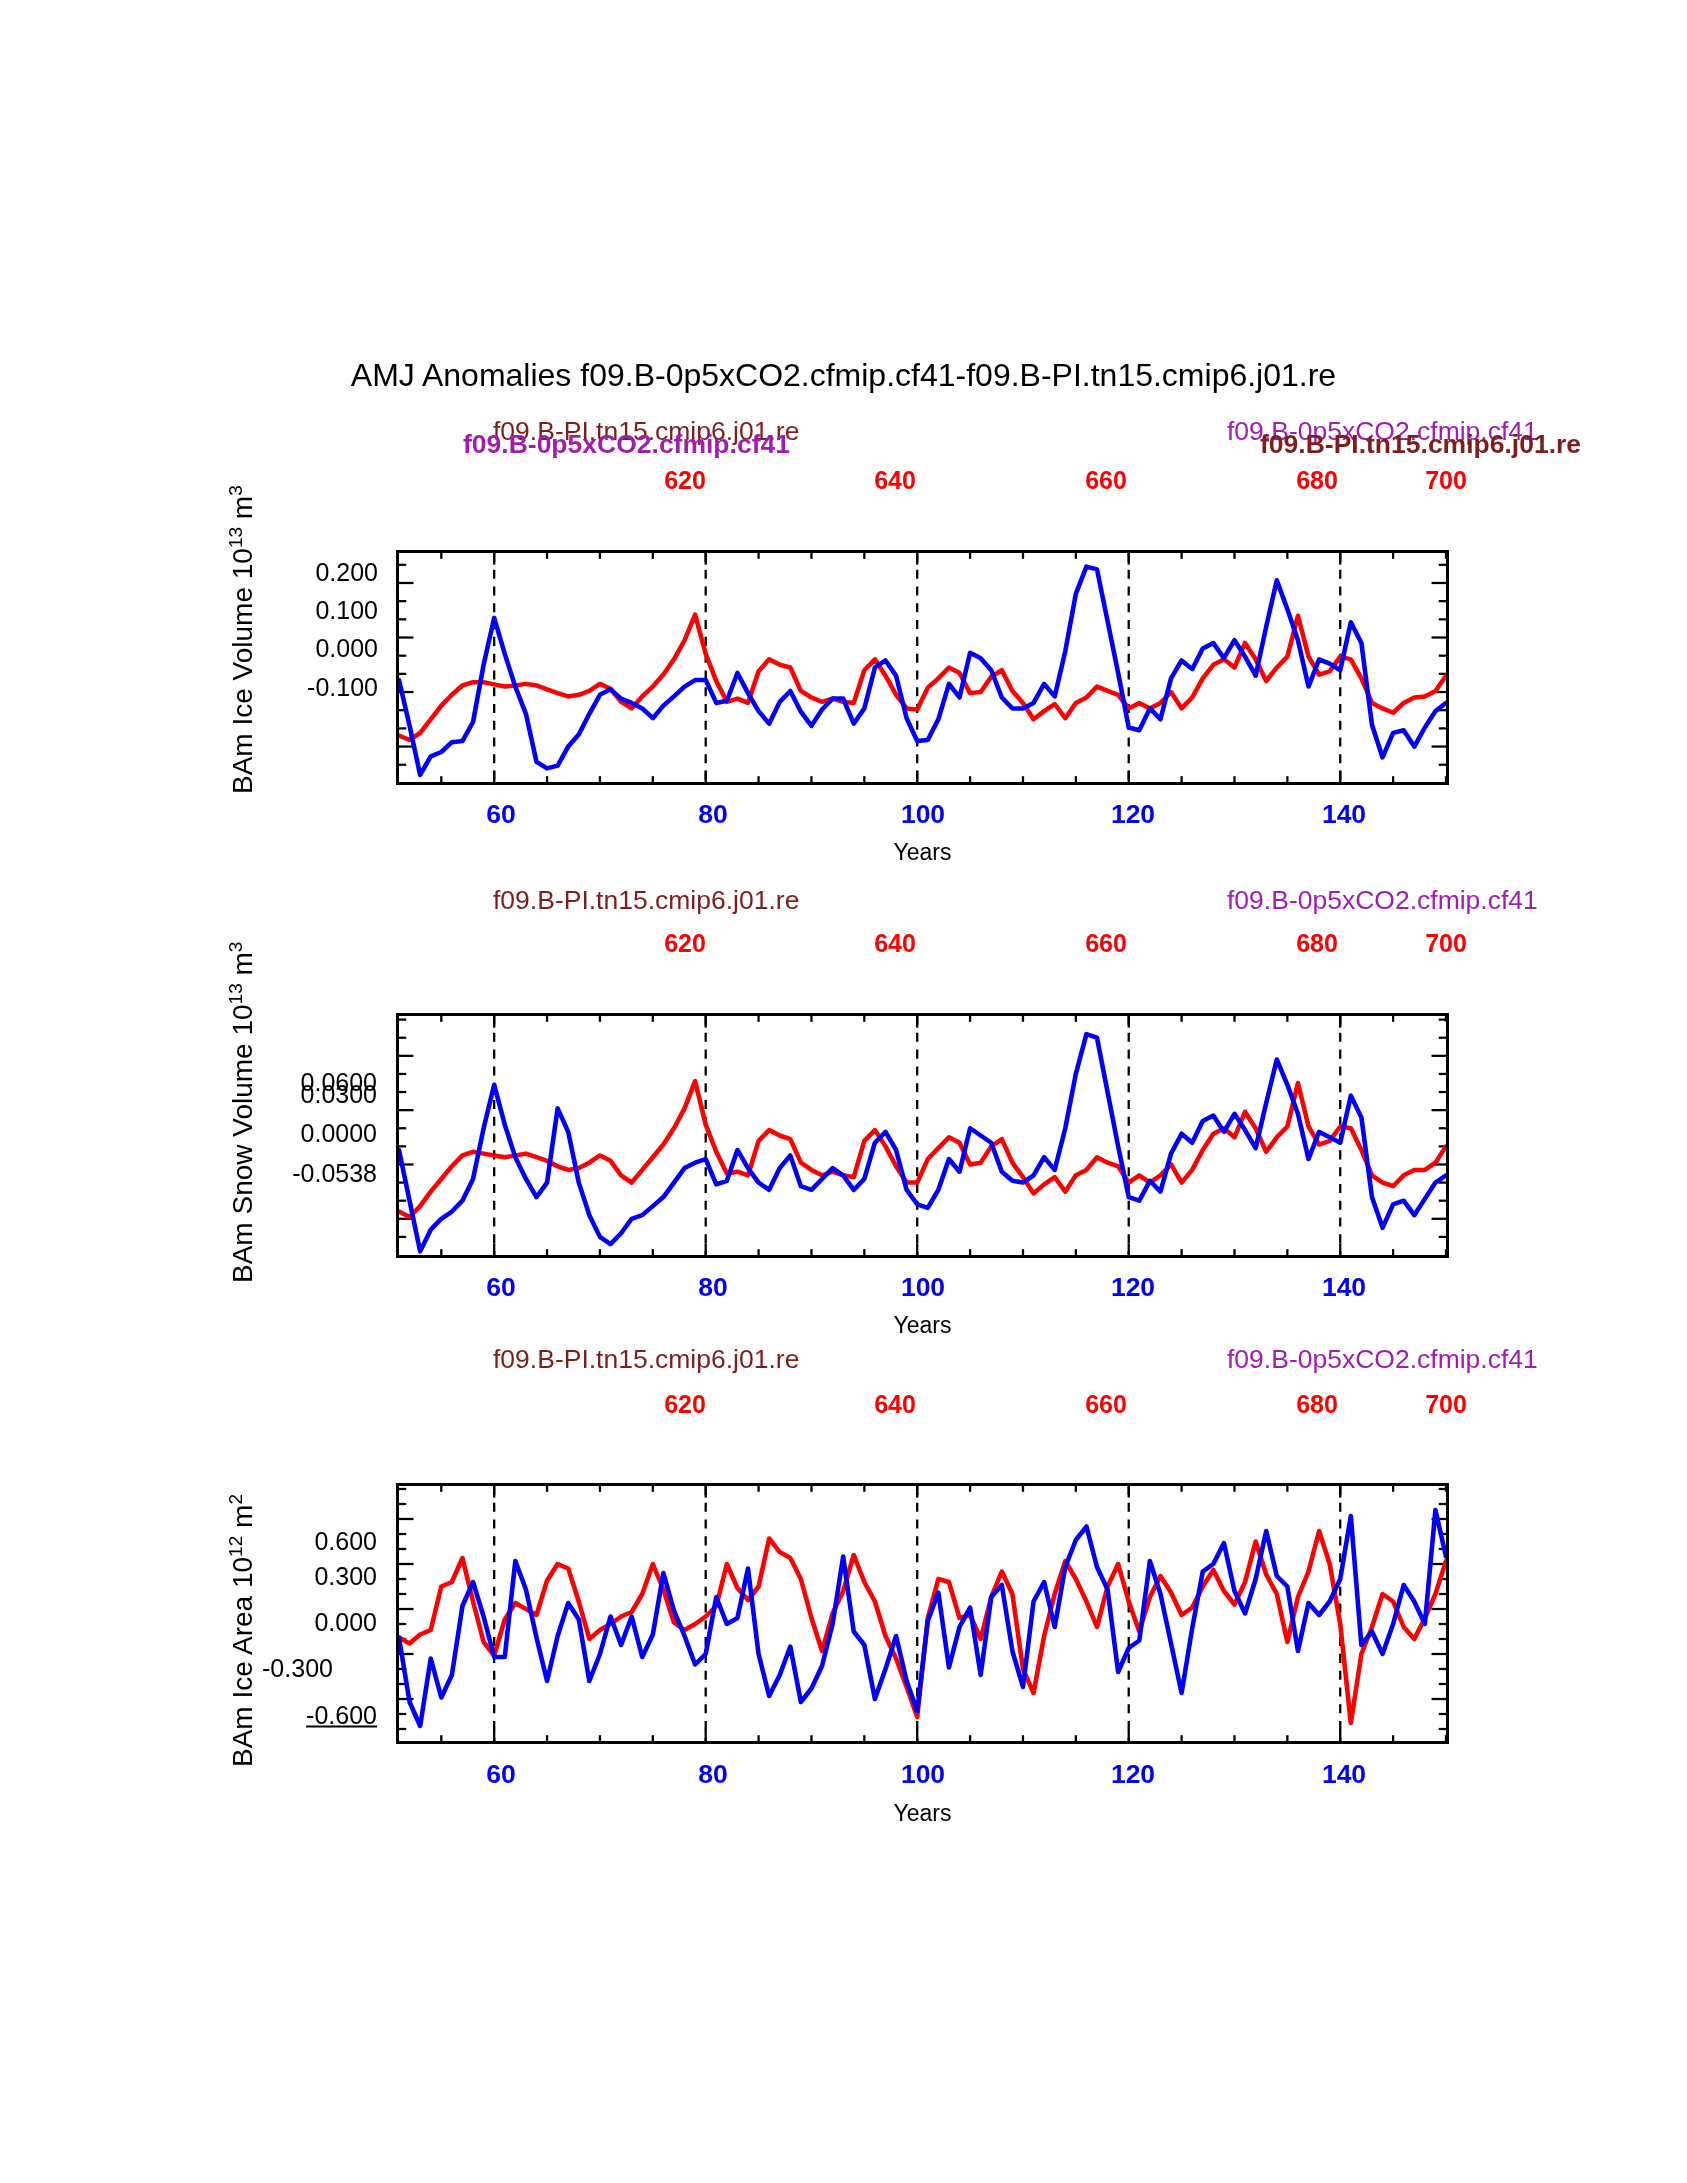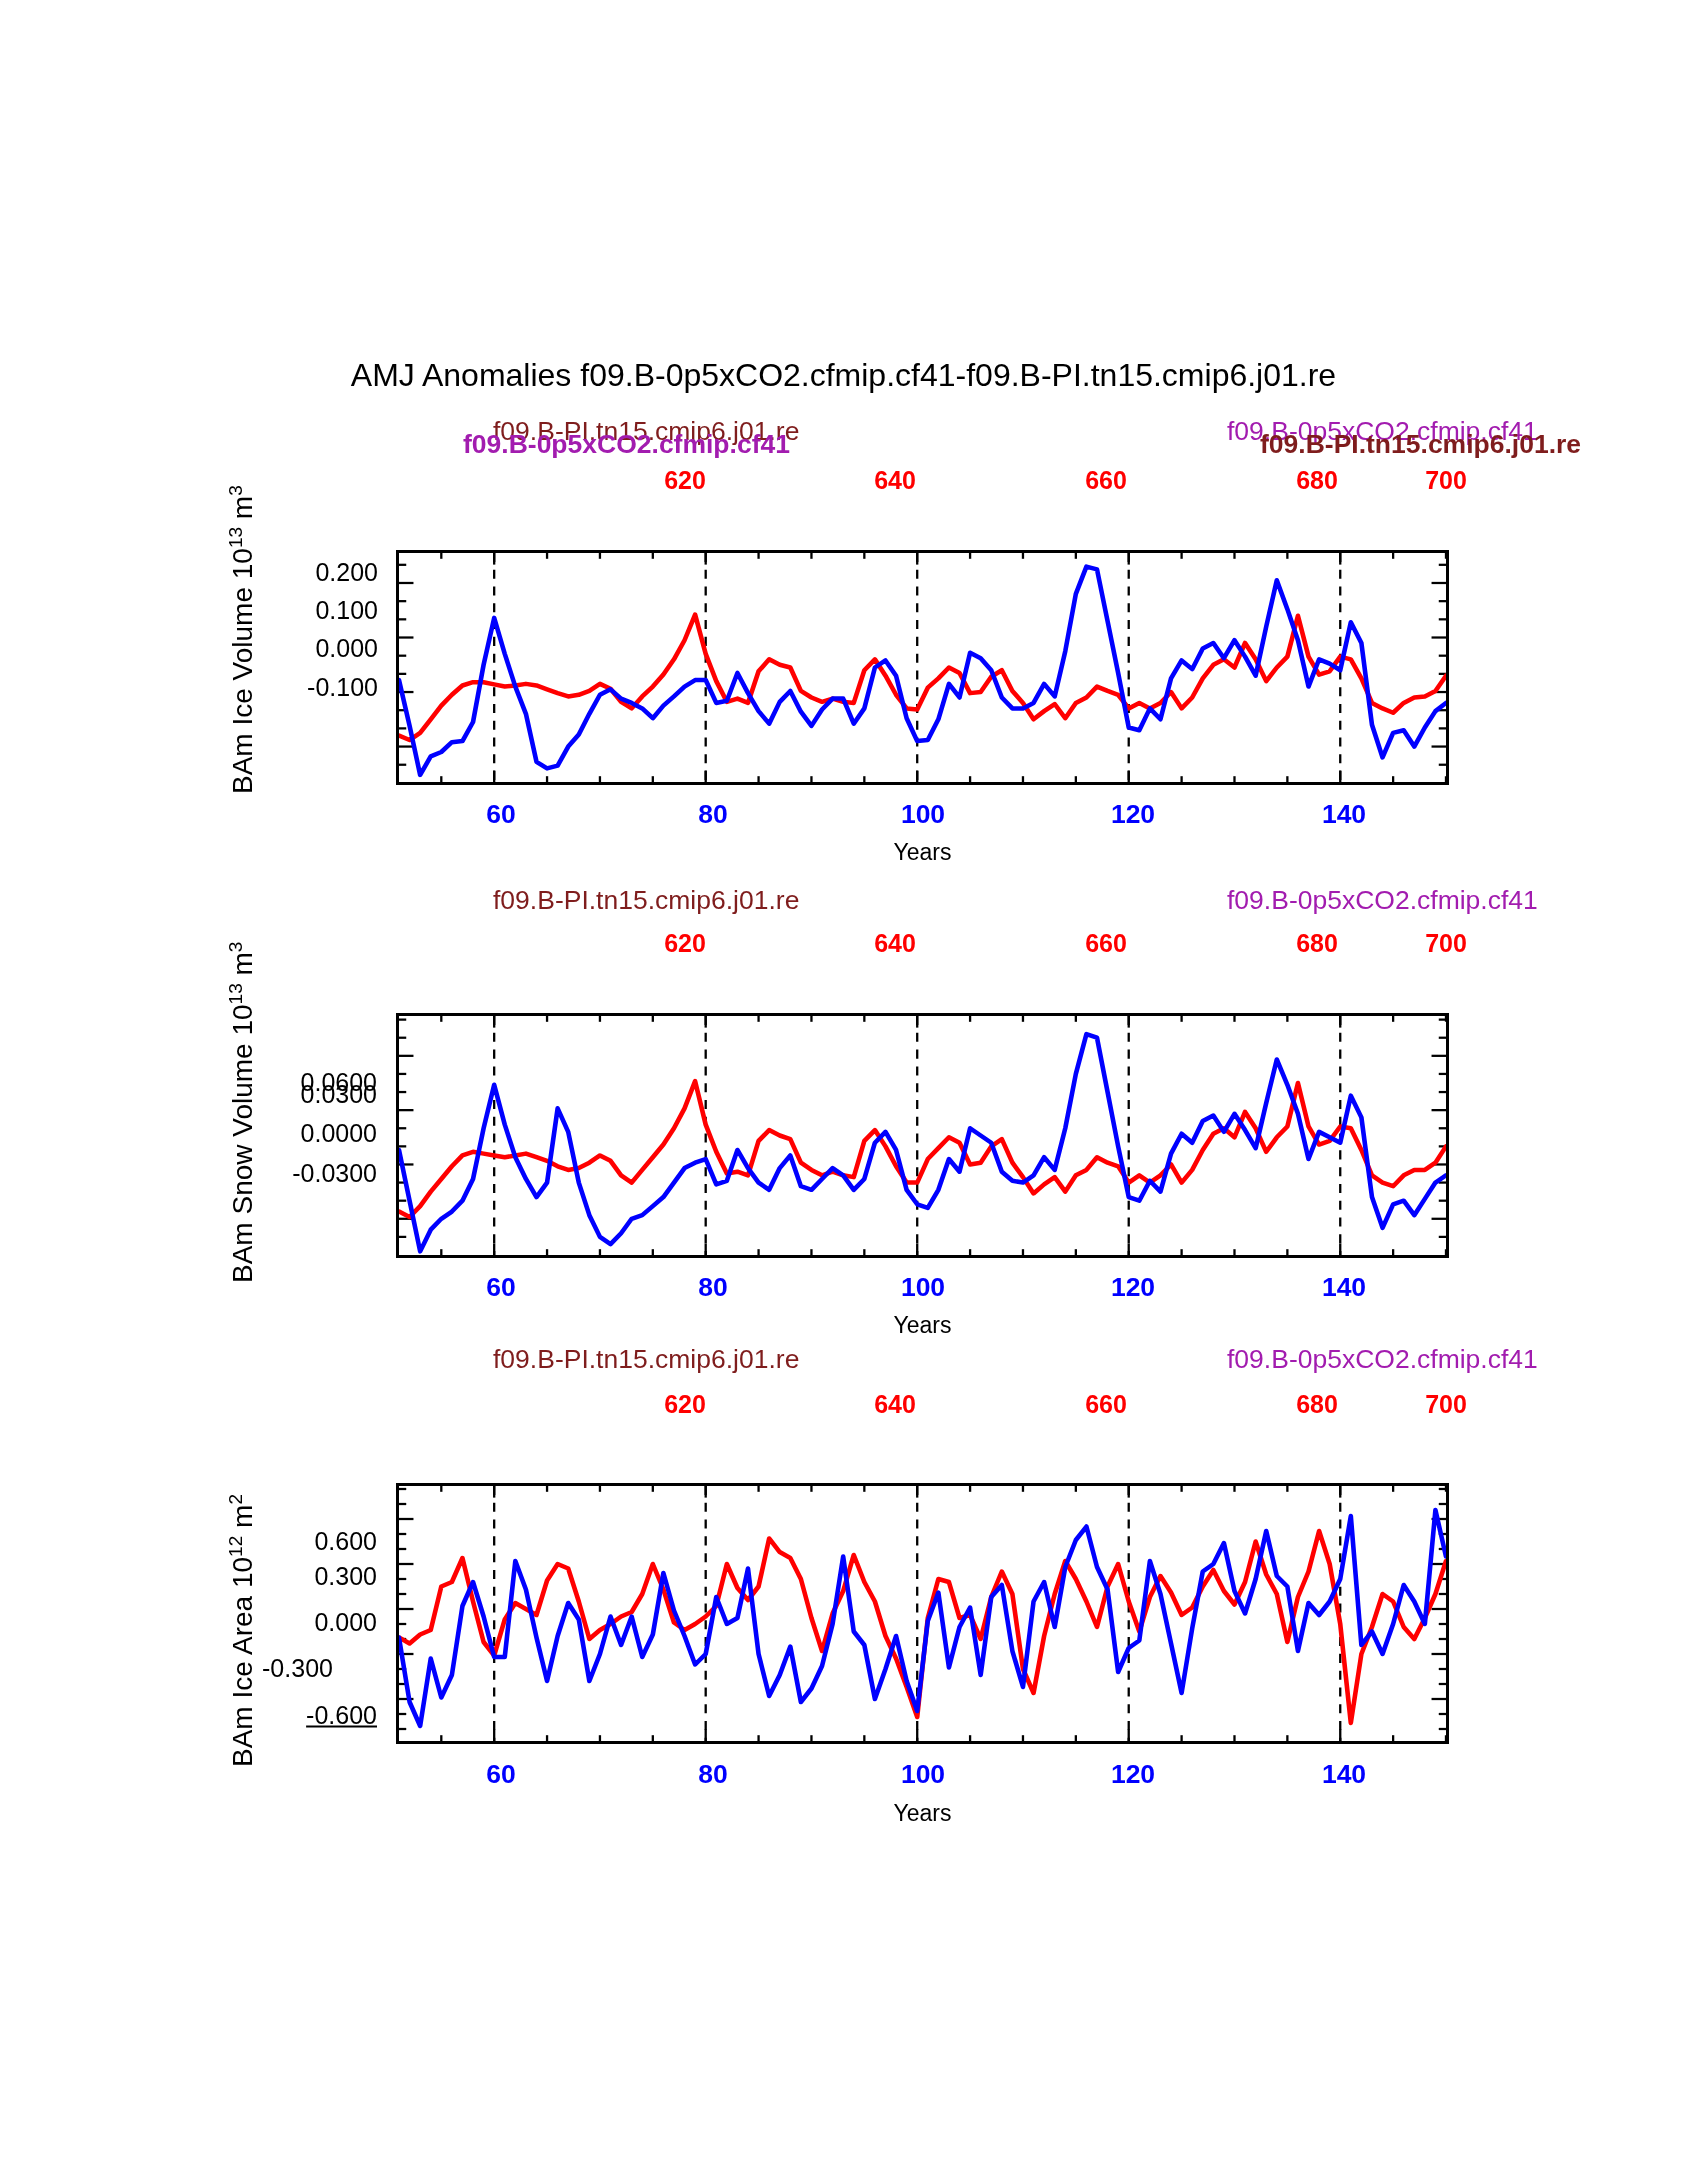--- a/index.html
+++ b/index.html
@@ -244,21 +244,21 @@
 
     <div class="top-tick" style="left:685px; top:69px;">620</div>
     <div class="top-tick" style="left:895px; top:69px;">640</div>
     <div class="top-tick" style="left:1106px; top:69px;">660</div>
     <div class="top-tick" style="left:1317px; top:69px;">680</div>
     <div class="top-tick" style="left:1446px; top:69px;">700</div>
 
     <div class="y-tick" style="left:198px; top:194px; width:179px;margin-top:28px;">0.0600</div>
     <div class="y-tick" style="left:198px; top:234px; width:179px;">0.0300</div>
     <div class="y-tick" style="left:198px; top:273px; width:179px;">0.0000</div>
-    <div class="y-tick" style="left:198px; top:313px; width:179px;">-0.0300</div>
+    <div class="y-tick" style="left:198px; top:313px; width:179px;">-0.0538</div>
 
     <div class="y-title" style="left:225px; top:423px;">
       <span>BAm Snow Volume 10</span><sup>13</sup><span> m</span><sup>3</sup>
     </div>
 
     <div class="plot-frame" id="frame-1">
       <svg class="plot-svg" id="svg-1" viewBox="0 0 1592 370" preserveAspectRatio="none">
           <line x1="144.72727272727272" y1="0" x2="144.72727272727272" y2="370" stroke="#000" stroke-width="3.5" stroke-dasharray="14,12"></line>
           <line x1="466.34343434343435" y1="0" x2="466.34343434343435" y2="370" stroke="#000" stroke-width="3.5" stroke-dasharray="14,12"></line>
           <line x1="787.959595959596" y1="0" x2="787.959595959596" y2="370" stroke="#000" stroke-width="3.5" stroke-dasharray="14,12"></line>

